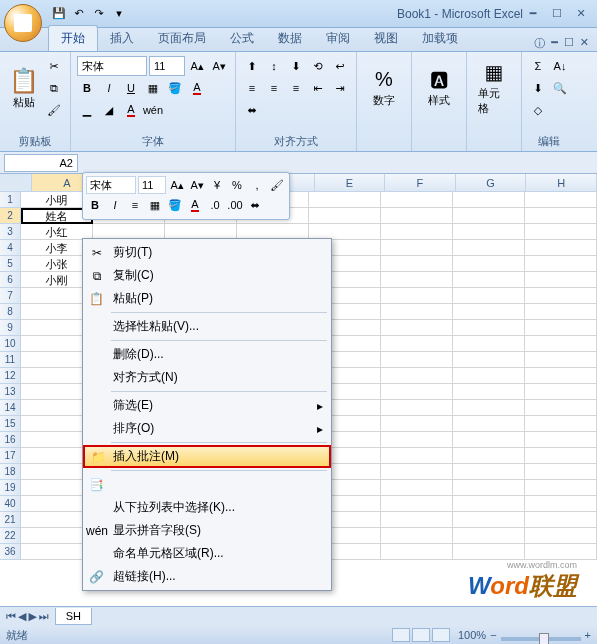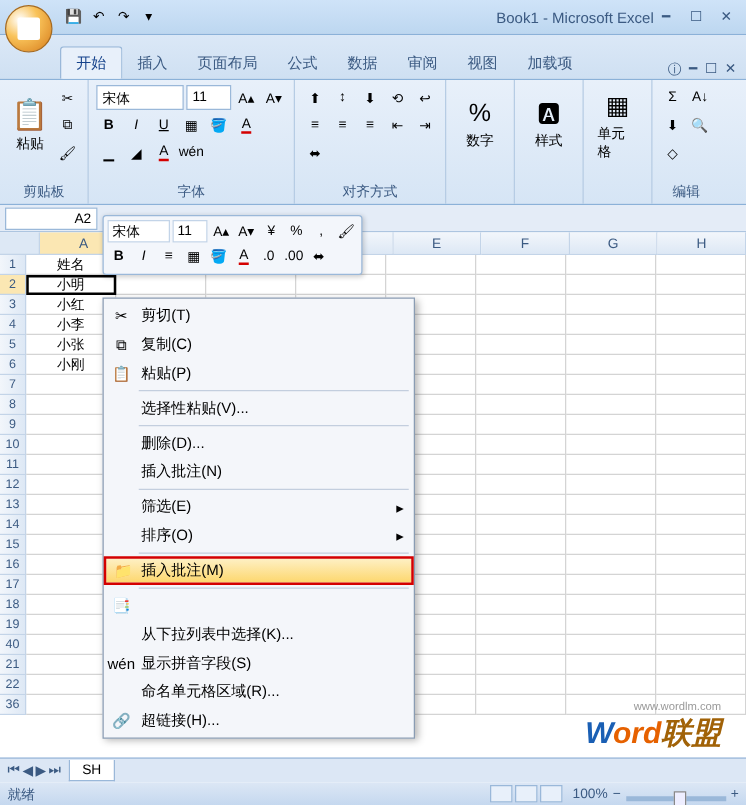--- a/index.html
+++ b/index.html
@@ -9,21 +9,21 @@
 .titlebar { height: 28px; background: linear-gradient(#cfe3f8, #bdd7f0); display: flex; align-items: center; border-bottom: 1px solid #8bb1d8; }
 .office-button { width: 38px; height: 38px; border-radius: 50%; background: radial-gradient(circle at 30% 30%, #fff, #f9c35a 40%, #d67b1a); position: absolute; left: 4px; top: 4px; z-index: 10; border: 1px solid #a66a1f; display: flex; align-items: center; justify-content: center; }
 .office-button::after { content: ""; width: 18px; height: 18px; background: #fff; border-radius: 2px; display: grid; }
 .qat { margin-left: 50px; display: flex; gap: 2px; align-items: center; }
 .qat .icon { width: 18px; height: 18px; display: flex; align-items: center; justify-content: center; }
 .title-text { flex: 1; text-align: right; color: #3b5a82; font-size: 12px; }
 .win-controls { display: flex; gap: 4px; margin-right: 6px; }
 .win-controls span { width: 20px; height: 16px; display: flex; align-items: center; justify-content: center; color: #3b5a82; cursor: pointer; }
 
 
-.ribbon-tabs { height: 36px; background: linear-gradient(#dbe8f7, #cfe0f2); display: flex; align-items: flex-end; padding-left: 48px; border-bottom: 1px solid #8bb1d8; }
+.ribbon-tabs { height: 24px; background: linear-gradient(#dbe8f7, #cfe0f2); display: flex; align-items: flex-end; padding-left: 48px; border-bottom: 1px solid #8bb1d8; }
 .ribbon-tabs .tab { padding: 4px 12px; font-size: 12px; color: #3b5a82; cursor: pointer; }
 .ribbon-tabs .tab.active { background: #e8f0fa; border: 1px solid #9ab8d9; border-bottom: none; border-radius: 3px 3px 0 0; color: #15428b; }
 
 
 .ribbon-body { height: 100px; background: linear-gradient(#e8f0fa, #d6e5f5); display: flex; border-bottom: 1px solid #8bb1d8; }
 .ribbon-group { border-right: 1px solid #b6cce4; padding: 4px 6px 2px; display: flex; flex-direction: column; justify-content: space-between; align-items: center; }
 .ribbon-group .group-label { font-size: 11px; color: #3b5a82; text-align: center; margin-top: 0; }
 .ribbon-row { display: flex; gap: 2px; align-items: center; }
 .btn { border: 1px solid transparent; padding: 2px 4px; display: flex; align-items: center; justify-content: center; cursor: pointer; border-radius: 2px; }
 .paste-big { width: 36px; height: 64px; flex-direction: column; font-size: 11px; }
@@ -311,31 +311,31 @@
         <div class="rh">18</div>
         <div class="rh">19</div>
         <div class="rh">40</div>
         <div class="rh">21</div>
         <div class="rh">22</div>
         <div class="rh">36</div>
       </div>
     <div class="cells" id="cellsArea">
       <div class="active-cell"></div>
     <div class="cell-row">
+          <div class="cell">小明</div>
+          <div class="cell"></div>
+          <div class="cell"></div>
+          <div class="cell"></div>
+          <div class="cell"></div>
+          <div class="cell"></div>
+          <div class="cell"></div>
+          <div class="cell"></div>
+        </div>
+        <div class="cell-row">
           <div class="cell">姓名</div>
-          <div class="cell"></div>
-          <div class="cell"></div>
-          <div class="cell"></div>
-          <div class="cell"></div>
-          <div class="cell"></div>
-          <div class="cell"></div>
-          <div class="cell"></div>
-        </div>
-        <div class="cell-row">
-          <div class="cell">小明</div>
           <div class="cell"></div>
           <div class="cell"></div>
           <div class="cell"></div>
           <div class="cell"></div>
           <div class="cell"></div>
           <div class="cell"></div>
           <div class="cell"></div>
         </div>
         <div class="cell-row">
           <div class="cell">小红</div>
@@ -566,21 +566,21 @@
     </div>
   <div class="sep"></div>
   <div class="item">
       <span>选择性粘贴(V)...</span>
     </div>
   <div class="sep"></div>
   <div class="item">
       <span>删除(D)...</span>
     </div>
   <div class="item">
-      <span>插入批注(N)</span>
+      <span>对齐方式(N)</span>
     </div>
   <div class="sep"></div>
   <div class="item">
       <span>筛选(E)</span>
       <span style="margin-left:auto">▸</span>
     </div>
   <div class="item">
       <span>排序(O)</span>
       <span style="margin-left:auto">▸</span>
     </div>

